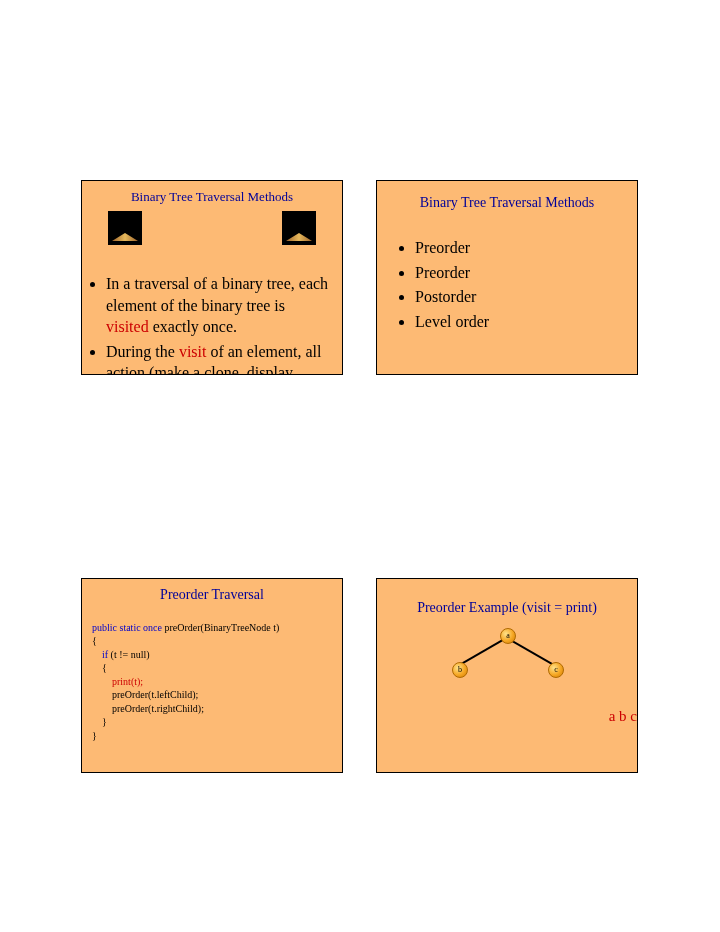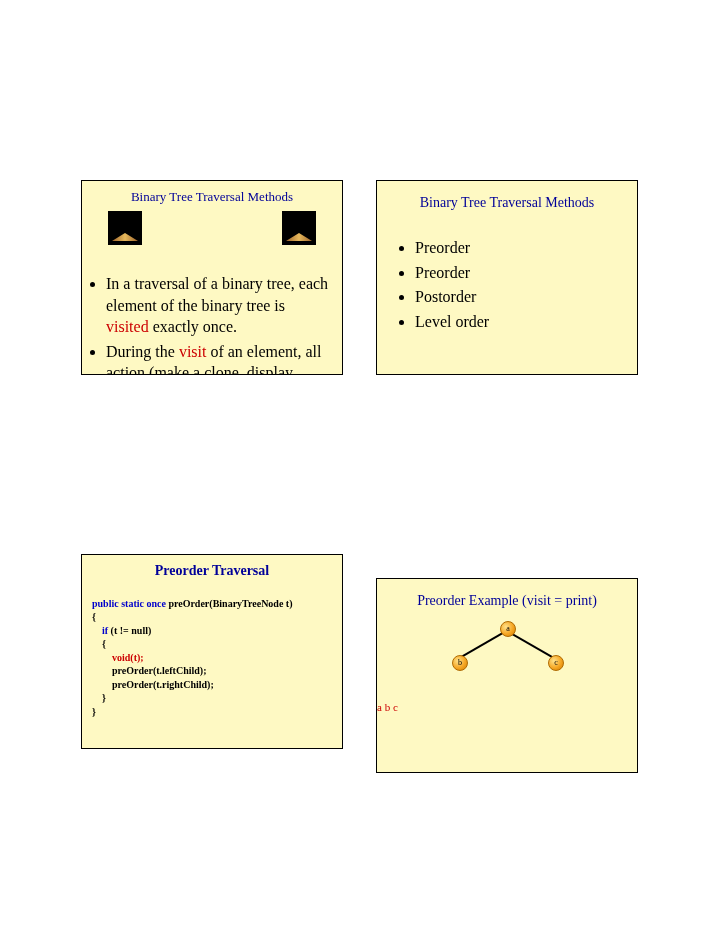--- a/index.html
+++ b/index.html
@@ -10,26 +10,26 @@
     background: #fff;
     font-family: "Times New Roman", Times, serif;
     position: relative;
   }
   .slide {
     position: absolute;
     width: 262px;
     height: 195px;
     border: 1.5px solid #000;
     box-sizing: border-box;
-    background: #fef9c3;
+    background: #fdba74;
     overflow: hidden;
   }
   .s1 { left: 81px;  top: 180px; }
   .s2 { left: 376px; top: 180px; }
-  .s3 { left: 81px;  top: 554px; font-weight: bold; }
+  .s3 { left: 81px;  top: 578px; }
   .s4 { left: 376px; top: 578px; }
 
   .title-blue {
     color: #000099;
     font-size: 14px;
     text-align: center;
   }
   .title-blue.small { font-size: 13px; }
   .body-text {
     font-size: 16px;
@@ -125,31 +125,31 @@
   </div>
 </div>
 
 <div class="slide s3">
   <div class="title-blue" style="margin-top:8px;">Preorder Traversal</div>
   <div class="code" style="padding:4px 0 0 10px;">
 <span class="blue">public static once </span><span>preOrder(BinaryTreeNode t)</span>
 <span>{</span>
 <span class="blue">    if</span><span> (t != null)</span>
 <span>    {</span>
-<span class="red">        void(t);</span>
+<span class="red">        print(t);</span>
 <span>        preOrder(t.leftChild);</span>
 <span>        preOrder(t.rightChild);</span>
 <span>    }</span>
 <span>}</span>
 </div>
 </div>
 
 <div class="slide s4">
-  <div class="title-blue" style="margin-top:14px;">Preorder Example (visit = print)</div>
+  <div class="title-blue" style="margin-top:21px;">Preorder Example (visit = print)</div>
   <div class="tree-wrap">
     <div class="edge" style="left:80px;top:13px;width:56px;transform:rotate(150deg);"></div>
     <div class="edge" style="left:80px;top:13px;width:56px;transform:rotate(30deg);"></div>
     <div class="node" style="left:73px;top:4px;">a</div>
     <div class="node" style="left:25px;top:38px;">b</div>
     <div class="node" style="left:121px;top:38px;">c</div>
   </div>
-  <div class="red" style="text-align:left;font-size:11px;margin-top:14px;">a b c</div>
+  <div class="red" style="text-align:right;font-size:15px;margin-top:14px;">a b c</div>
 </div>
 
 </body></html>

